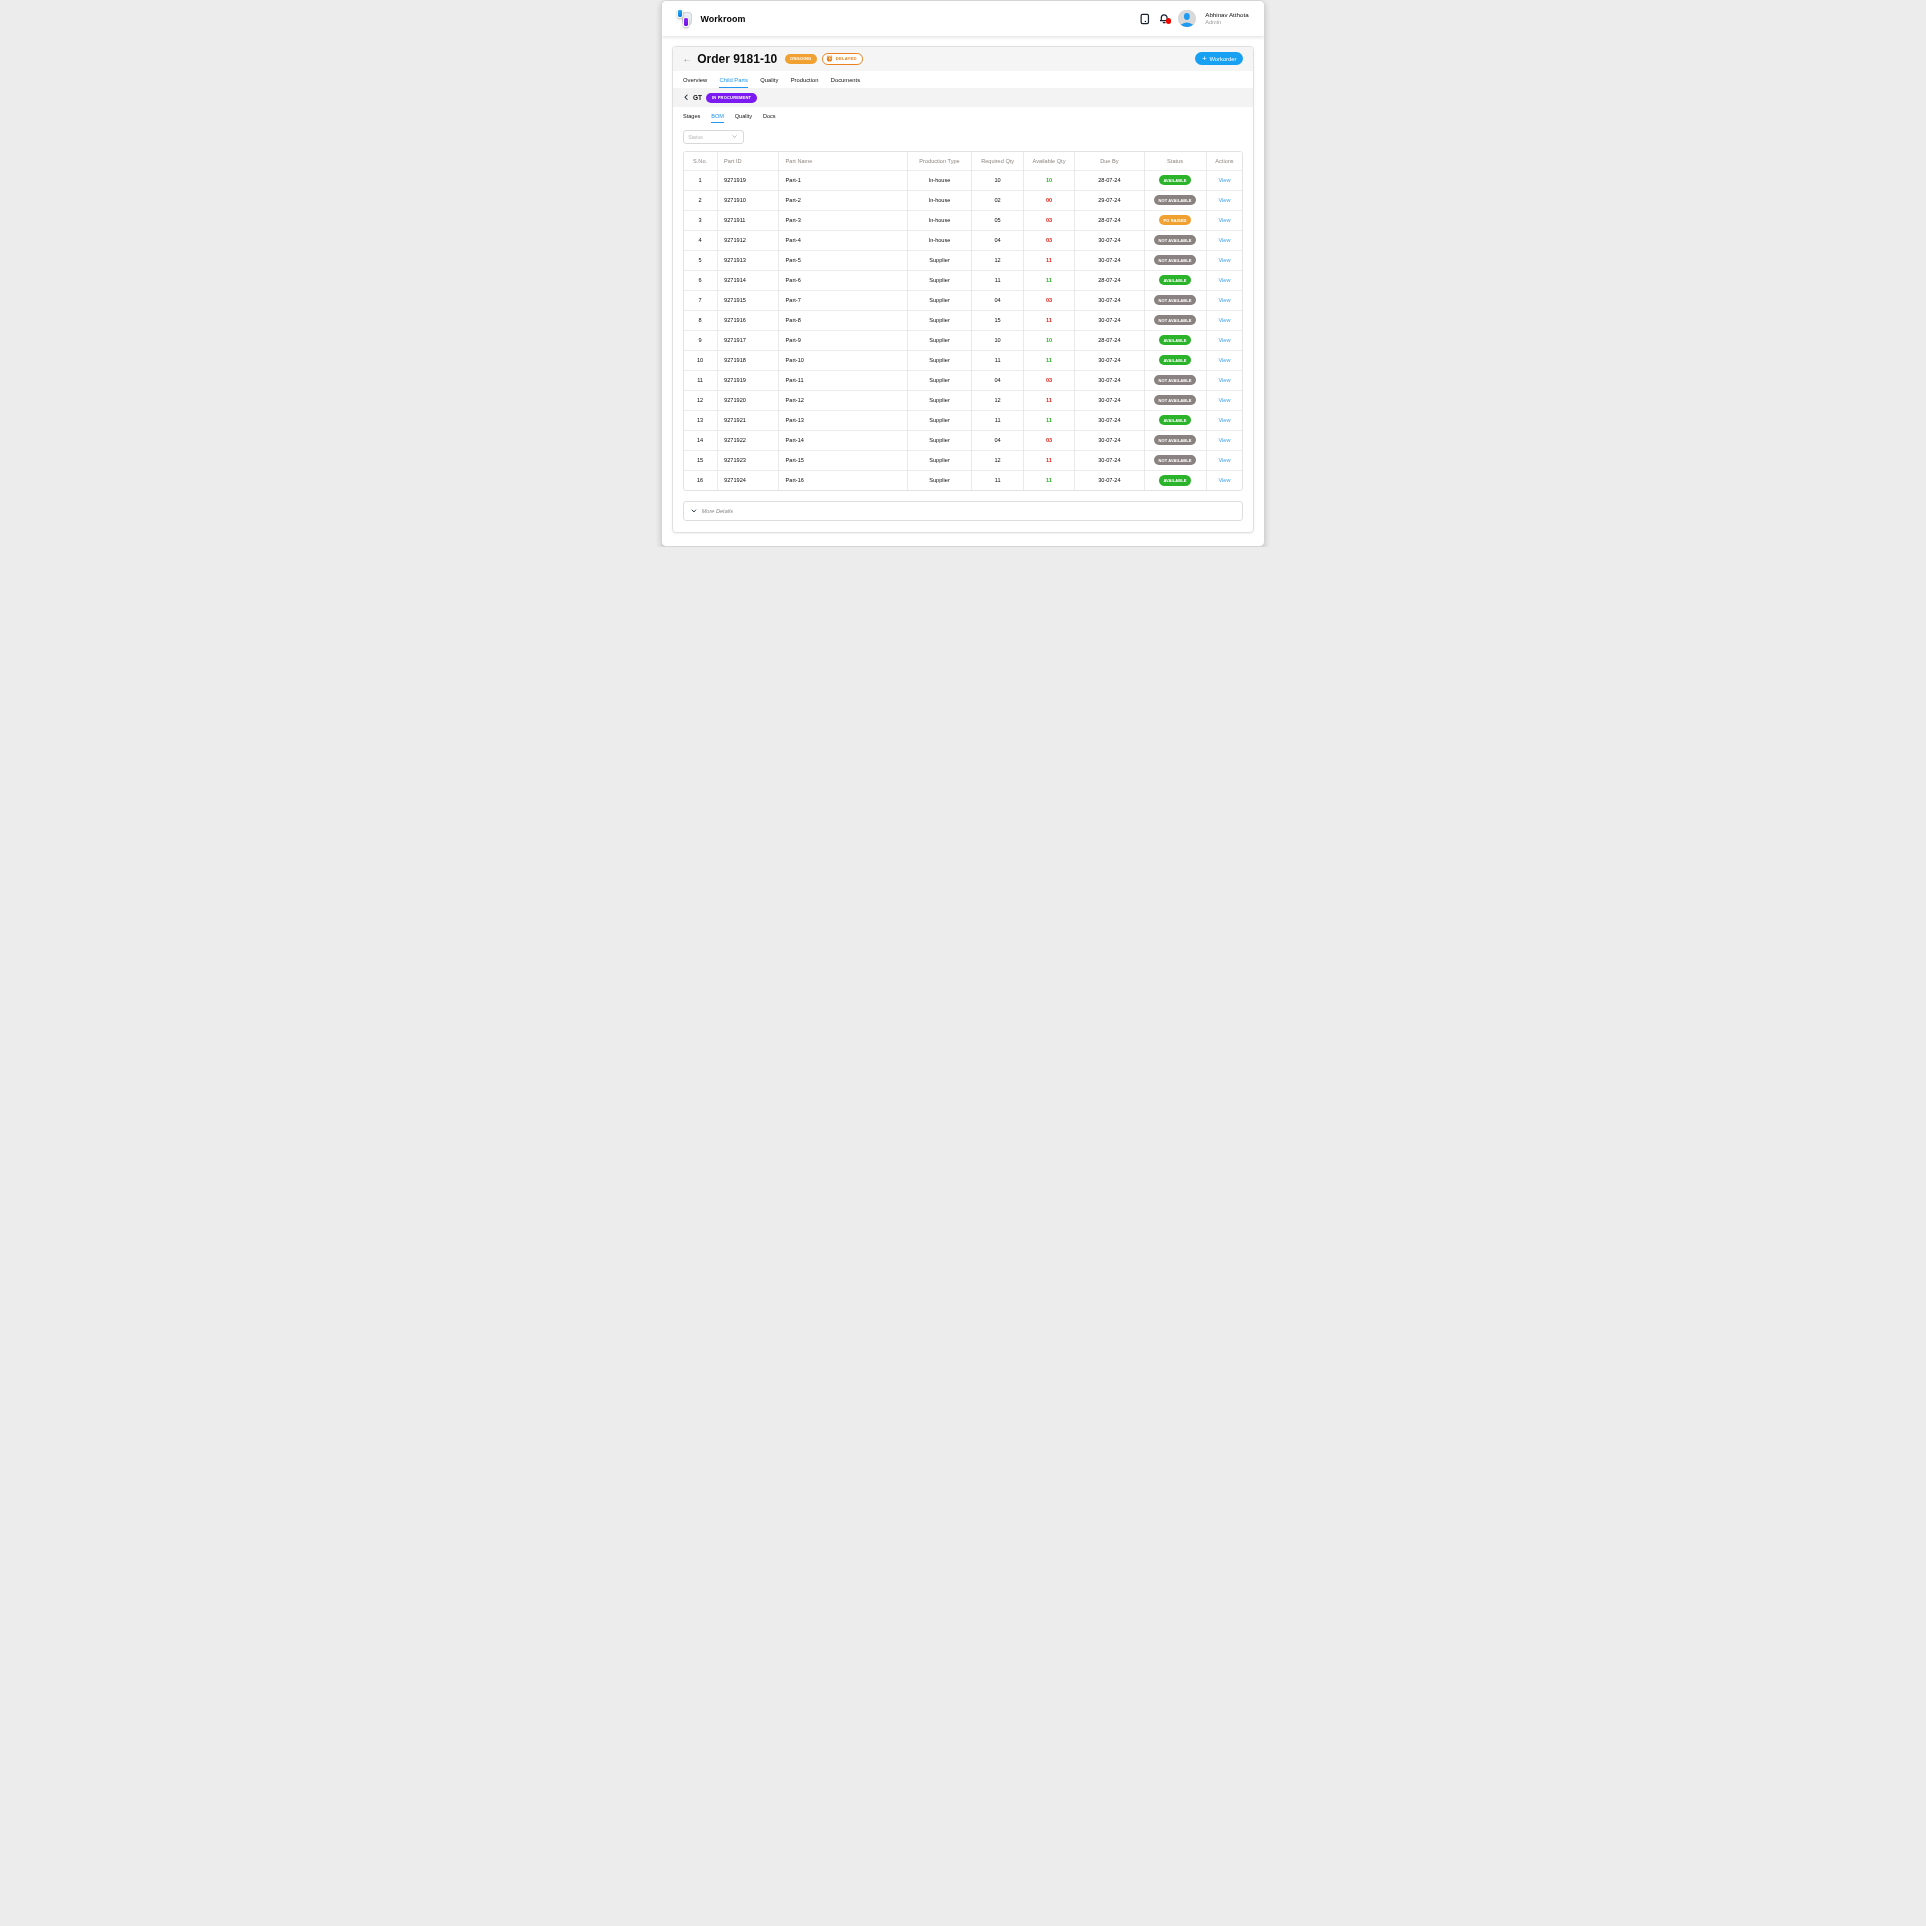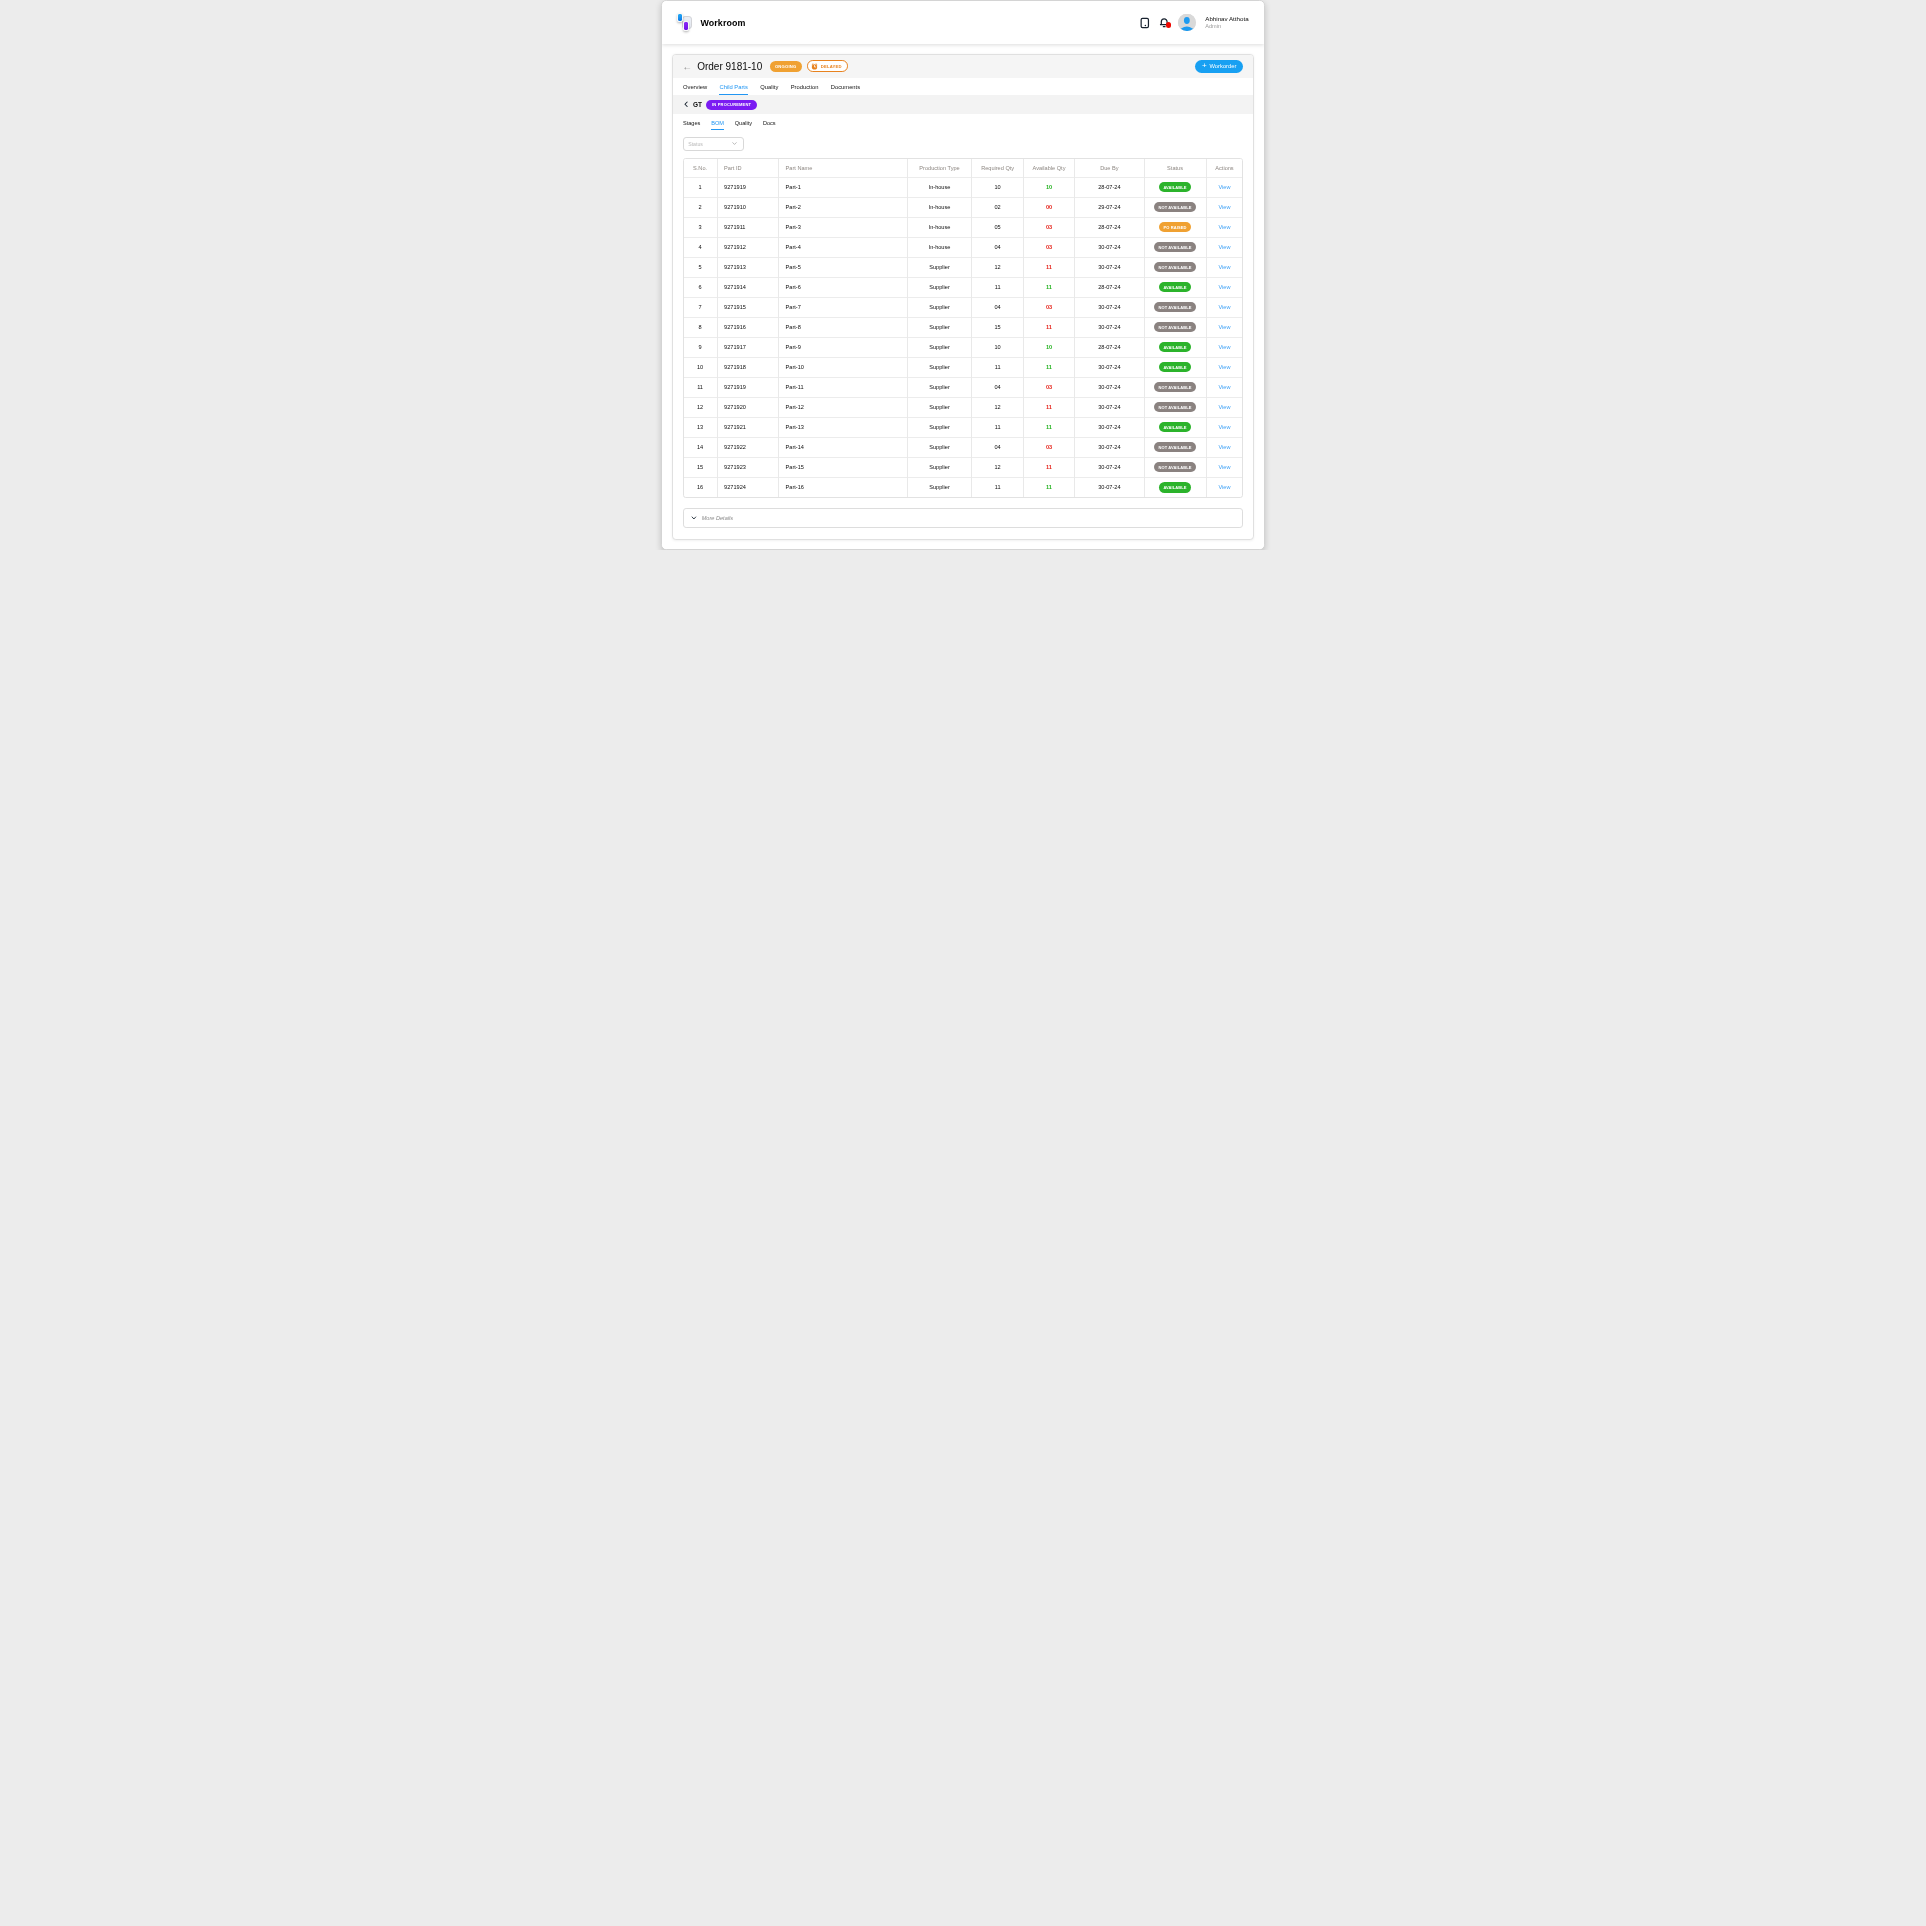--- a/index.html
+++ b/index.html
@@ -13,42 +13,42 @@
     --gray-badge:#8A8280;
     --green-text:#23B21F;
     --red-text:#E5231B;
     --ink:#16212E;
   }
   *{box-sizing:border-box;}
   body{margin:0;background:#ececec;font-family:"Liberation Sans",sans-serif;-webkit-font-smoothing:antialiased;}
   .window{width:604px;min-height:547px;margin:0 auto;background:#fff;border:0.4px solid #d4d4d4;border-radius:5.4px;overflow:hidden;box-shadow:0 2.3px 6.2px rgba(0,0,0,.18);}
 
   
-  .topbar{height:43px;display:flex;align-items:center;padding:0 15.4px;background:#fff;box-shadow:0 1.2px 3.9px rgba(0,0,0,.14);position:relative;z-index:5;}
+  .topbar{height:35px;display:flex;align-items:center;padding:0 15.4px;background:#fff;box-shadow:0 1.2px 3.9px rgba(0,0,0,.14);position:relative;z-index:5;}
   .logo{width:17.7px;height:20px;position:relative;margin-right:5.4px;flex:none;}
   .logo .ghost{position:absolute;left:5px;top:3.5px;width:9.2px;height:12.7px;border-radius:3.1px;background:#e9edf4;border:1.9px solid #d2d3d7;}
   .logo .chip{position:absolute;width:5.8px;height:9.6px;border-radius:2.3px;border:1.5px solid #f8f8f8;box-shadow:0 1.2px 2.3px rgba(0,0,0,.28);}
   .logo .chip.blue{left:0;top:0.4px;background:linear-gradient(160deg,#27B0F4,#0C72E8);}
   .logo .chip.purple{left:5.4px;top:8.5px;background:linear-gradient(160deg,#8F2CF5,#6C10E8);}
   .brand{font-size:8.9px;font-weight:700;color:#000;letter-spacing:0.1px;}
   .topbar-right{margin-left:auto;display:flex;align-items:center;gap:9.2px;}
   .icon-btn{background:none;border:none;padding:0;cursor:pointer;position:relative;display:flex;align-items:center;}
   .bell-dot{position:absolute;right:-2.3px;bottom:0.4px;width:5.4px;height:5.4px;background:#EE0700;border-radius:50%;}
   .avatar{width:17.7px;height:17.7px;border-radius:50%;overflow:hidden;background:#d9d9d9;flex:none;cursor:pointer;}
   .user-meta{line-height:1.25;}
   .user-name{font-size:6.2px;color:#101010;}
   .user-role{font-size:5.6px;color:#9b9b9b;}
 
   
   .page{padding:9.6px 10.4px 8.5px;background:#fff;}
   .card{border:0.4px solid #e0e0e0;border-radius:3.9px;background:#fff;box-shadow:0 0.4px 2.3px rgba(0,0,0,.06);overflow:hidden;}
 
   .card-head{background:#f5f5f5;display:flex;align-items:center;gap:5px;padding:5.4px 9.2px;}
   .back-arrow{font-size:9.6px;color:#8f8f8f;line-height:1;cursor:pointer;user-select:none;}
-  .order-title{font-size:10px;font-weight:400;margin:0 2.3px 0 0;color:#0c0c0c;}
+  .order-title{font-size:12px;font-weight:700;margin:0 2.3px 0 0;color:#0c0c0c;}
   .badge-solid{background:var(--orange);color:#fff;font-size:4.2px;font-weight:700;letter-spacing:0.2px;padding:2.7px 5.4px;border-radius:5.8px;white-space:nowrap;}
   .badge-outline{background:#fff;border:0.8px solid var(--orange-deep);color:var(--orange-deep);font-size:4.2px;font-weight:700;letter-spacing:0.2px;padding:1.5px 5px 1.5px 3.5px;border-radius:5.8px;display:inline-flex;align-items:center;gap:2.3px;white-space:nowrap;}
   .workorder-btn{margin-left:auto;background:var(--btn-blue);color:#fff;border:none;border-radius:6.5px;height:13px;padding:0 7px;font-size:5.8px;display:inline-flex;align-items:center;gap:2.7px;cursor:pointer;font-family:inherit;}
   .workorder-btn .plus{font-size:8px;font-weight:400;line-height:1;margin-top:-0.8px;}
 
   .tabs{display:flex;gap:11.6px;padding:0 9.2px;background:#fff;}
   .tab{font-size:5.8px;color:#141414;padding:5.8px 0.4px 4.2px;border-bottom:1.2px solid transparent;cursor:pointer;white-space:nowrap;}
   .tab.active{color:var(--blue);border-bottom-color:var(--blue);}
 
   .part-strip{background:#f3f3f3;display:flex;align-items:center;gap:4.2px;padding:4.2px 9.2px;}

